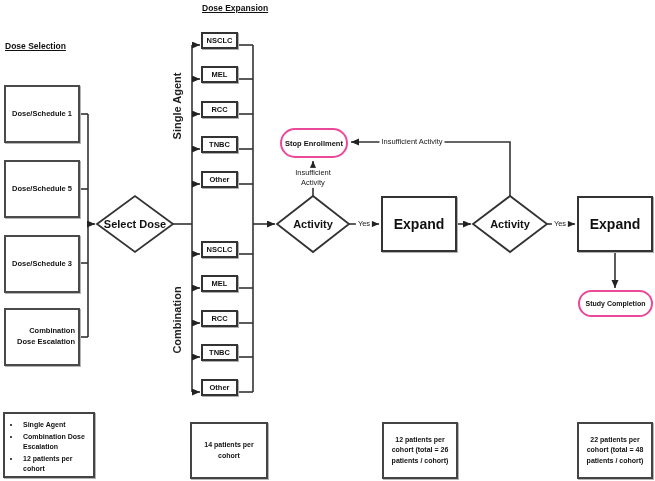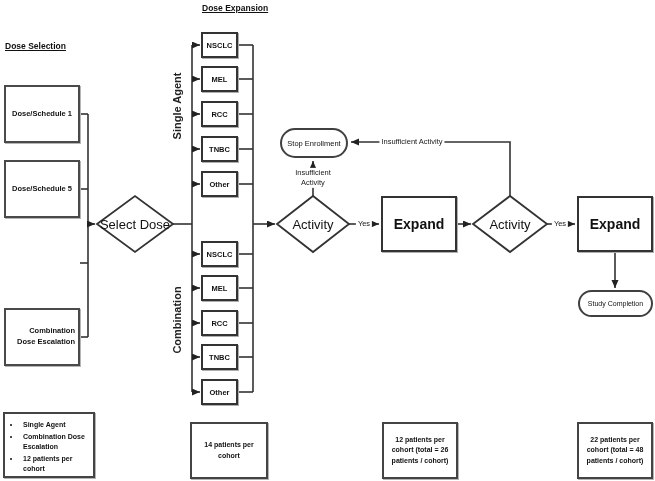--- a/index.html
+++ b/index.html
@@ -12,39 +12,39 @@
   .hdr{
     font-size:8.5px;font-weight:bold;text-decoration:underline;white-space:nowrap;
   }
   .ds-box{
     left:4px;width:76px;height:58px;border:2px solid #4a4a4a;background:#fff;
     box-shadow:1px 1px 0 #b5b5b5;
     display:flex;align-items:center;justify-content:center;text-align:right;
     font-size:7.5px;font-weight:bold;line-height:1.45;padding:0 3px;
   }
   .cohort-box{
-    left:201px;width:37px;height:26px;border:2px solid #333;background:#fff;
+    left:201px;width:37px;height:17px;border:2px solid #333;background:#fff;
     box-shadow:1px 1px 0 #aeaeae;
     display:flex;align-items:center;justify-content:center;
     font-size:7.5px;font-weight:bold;letter-spacing:0;
   }
   .expand-box{
     width:76px;height:56px;border:2px solid #333;background:#fff;
     box-shadow:1px 1px 0 #b0b0b0;
     display:flex;align-items:center;justify-content:center;
     font-size:14px;font-weight:bold;
   }
   .stadium{
-    border:2px solid #404040;background:#fff;border-radius:15px;
+    border:2px solid #ec4899;background:#fff;border-radius:15px;
     display:flex;align-items:center;justify-content:center;white-space:nowrap;
-    font-size:7.5px;font-weight:normal;
+    font-size:7.5px;font-weight:bold;
   }
   .diamond-label{
     display:flex;align-items:center;justify-content:center;z-index:3;
-    font-size:13px;font-weight:normal;pointer-events:none;text-align:center;
+    font-size:11px;font-weight:bold;pointer-events:none;text-align:center;
   }
   .edge-label{
     background:#fff;font-size:7.5px;color:#1a1a1a;z-index:3;
     transform:translate(-50%,-50%);text-align:center;line-height:1.35;padding:0 2px;
   }
   .rot-label{
     font-size:11px;font-weight:600;white-space:nowrap;color:#222;
     transform:translate(-50%,-50%) rotate(-90deg);z-index:2;
   }
   .note-box{
@@ -119,20 +119,21 @@
 
       <path d="M615,252 V288" marker-end="url(#arrow)"></path>
     </g>
   </svg>
 
   <div class="abs hdr" style="left:5px;top:3px;margin-top:38px;">Dose Selection</div>
   <div class="abs hdr" style="left:202px;top:3px;">Dose Expansion</div>
 
   <div class="abs ds-box" style="top:85px;">Dose/Schedule 1</div>
   <div class="abs ds-box" style="top:160px;">Dose/Schedule 5</div>
+  <div class="abs ds-box" style="top:235px;">Dose/Schedule 3</div>
   <div class="abs ds-box" style="top:308px;">Combination Dose Escalation</div>
 
   <div class="abs rot-label" style="left:177px;top:106px;">Single Agent</div>
   <div class="abs rot-label" style="left:177px;top:320px;">Combination</div>
 
   <div class="abs cohort-box" style="top:32px;">NSCLC</div>
   <div class="abs cohort-box" style="top:66px;">MEL</div>
   <div class="abs cohort-box" style="top:101px;">RCC</div>
   <div class="abs cohort-box" style="top:136px;">TNBC</div>
   <div class="abs cohort-box" style="top:171px;">Other</div>

